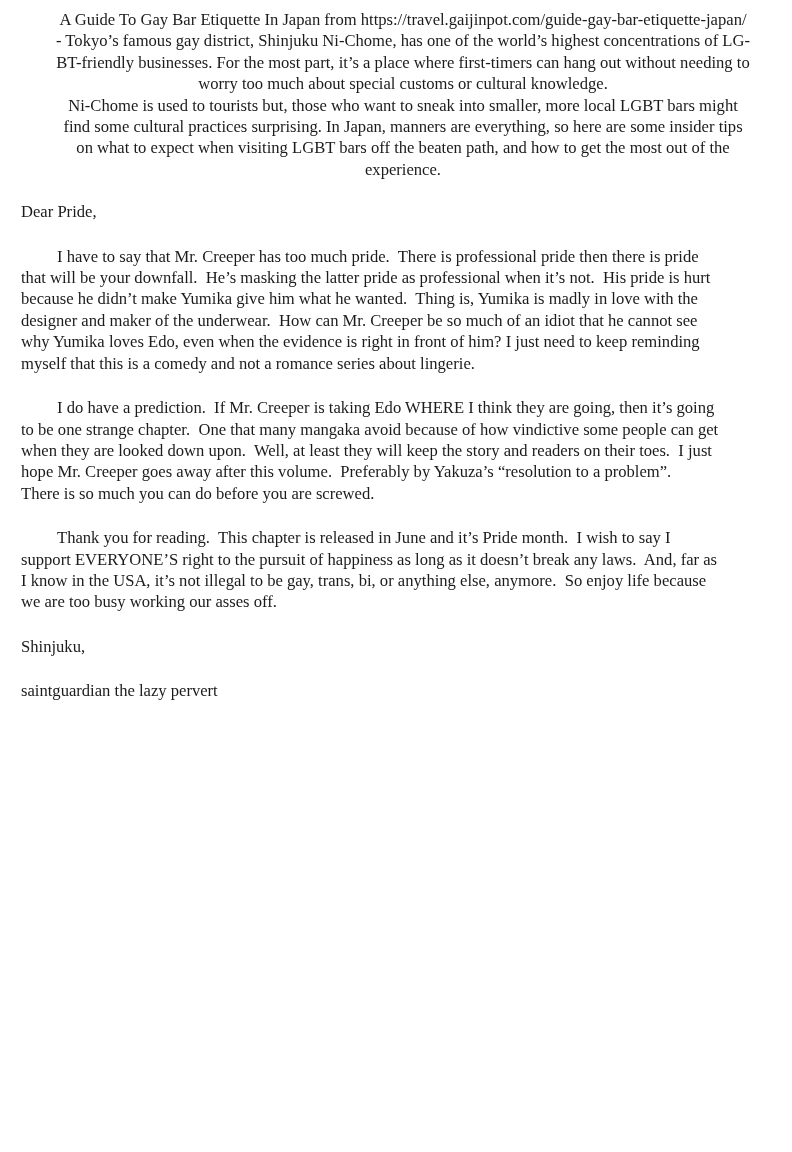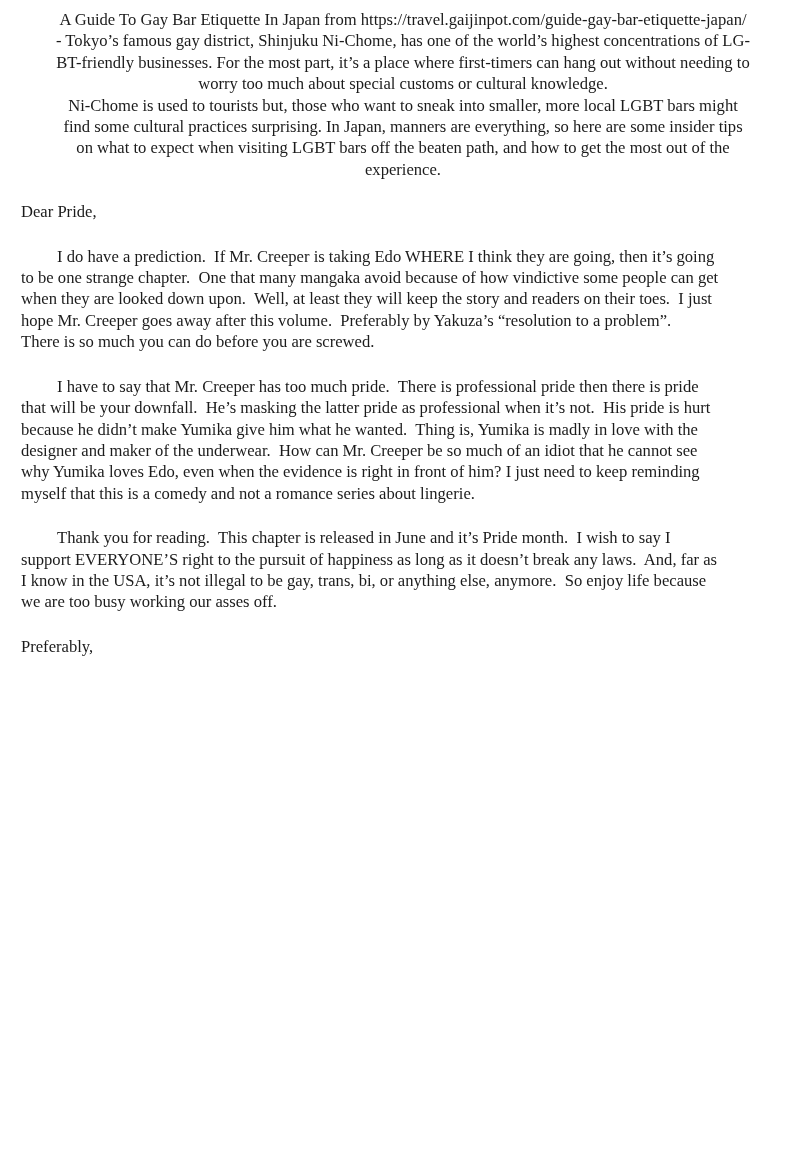--- a/index.html
+++ b/index.html
@@ -41,34 +41,35 @@
 BT-friendly businesses. For the most part, it’s a place where first-timers can hang out without needing to
 worry too much about special customs or cultural knowledge.</p>
     <p>Ni-Chome is used to tourists but, those who want to sneak into smaller, more local LGBT bars might
 find some cultural practices surprising. In Japan, manners are everything, so here are some insider tips
 on what to expect when visiting LGBT bars off the beaten path, and how to get the most out of the
 experience.</p>
   </div>
 
   <p class="salutation">Dear Pride,</p>
 
-  <p class="body-para">I do have a prediction.  If Mr. Creeper is taking Edo WHERE I think they are going, then it’s going
-to be one strange chapter.  One that many mangaka avoid because of how vindictive some people can get
-when they are looked down upon.  Well, at least they will keep the story and readers on their toes.  I just
-hope Mr. Creeper goes away after this volume.  Preferably by Yakuza’s “resolution to a problem”.
-There is so much you can do before you are screwed.</p>
-
   <p class="body-para">I have to say that Mr. Creeper has too much pride.  There is professional pride then there is pride
 that will be your downfall.  He’s masking the latter pride as professional when it’s not.  His pride is hurt
 because he didn’t make Yumika give him what he wanted.  Thing is, Yumika is madly in love with the
 designer and maker of the underwear.  How can Mr. Creeper be so much of an idiot that he cannot see
 why Yumika loves Edo, even when the evidence is right in front of him? I just need to keep reminding
 myself that this is a comedy and not a romance series about lingerie.</p>
 
+  <p class="body-para">I do have a prediction.  If Mr. Creeper is taking Edo WHERE I think they are going, then it’s going
+to be one strange chapter.  One that many mangaka avoid because of how vindictive some people can get
+when they are looked down upon.  Well, at least they will keep the story and readers on their toes.  I just
+hope Mr. Creeper goes away after this volume.  Preferably by Yakuza’s “resolution to a problem”.
+There is so much you can do before you are screwed.</p>
+
   <p class="body-para">Thank you for reading.  This chapter is released in June and it’s Pride month.  I wish to say I
 support EVERYONE’S right to the pursuit of happiness as long as it doesn’t break any laws.  And, far as
 I know in the USA, it’s not illegal to be gay, trans, bi, or anything else, anymore.  So enjoy life because
 we are too busy working our asses off.</p>
 
-  <p class="closing">Preferably,</p>
+  <p class="closing">Shinjuku,</p>
 
+  <p class="signature">saintguardian the lazy pervert</p>
 
 </div>
 
 </body></html>

